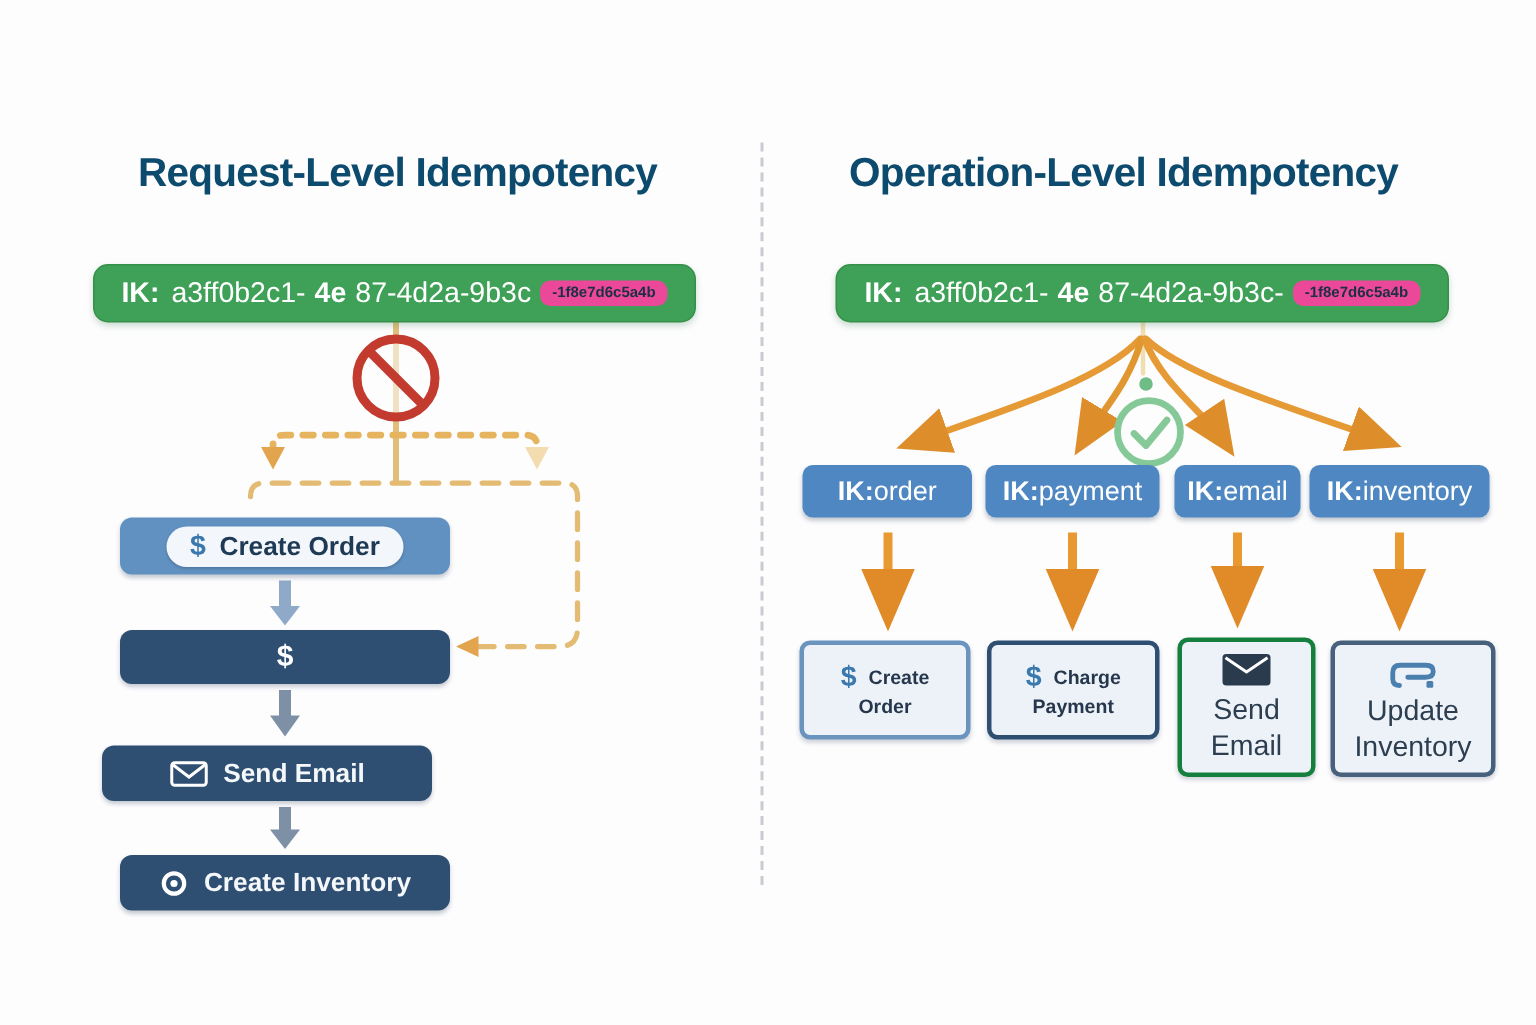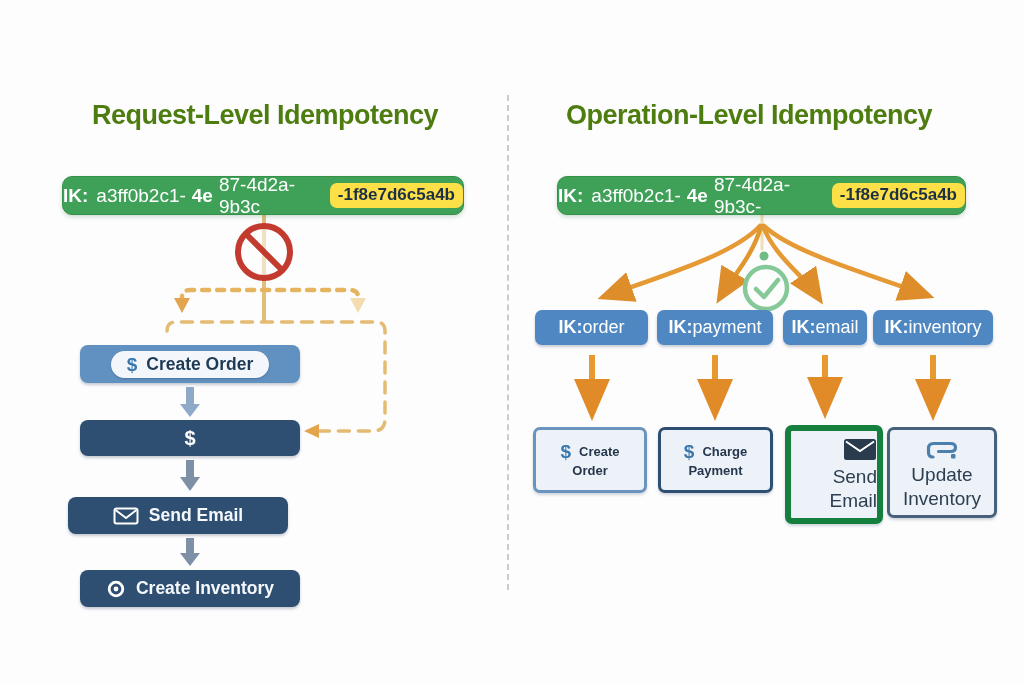--- a/index.html
+++ b/index.html
@@ -1,44 +1,44 @@
 <!DOCTYPE html>
 <html><head>
 <meta charset="utf-8">
 <style>
   html,body{margin:0;padding:0;background:#ffffff;}
   .canvas{position:relative;width:1024px;height:683px;background:#fdfdfe;overflow:hidden;
           font-family:"Liberation Sans",sans-serif;}
   .abs{position:absolute;}
-  .title{width:450px;text-align:center;font-size:27px;font-weight:bold;color:#4d7c0f;letter-spacing:-0.5px;}
+  .title{width:450px;text-align:center;font-size:27px;font-weight:bold;color:#0c4a6e;letter-spacing:-0.5px;}
   .ikbar{display:flex;align-items:center;justify-content:center;gap:6px;background:#3fa158;
          border:1px solid #359048;border-radius:10px;color:#fff;font-size:19px;
          box-shadow:0 2px 4px rgba(60,120,80,.25);}
   .ikbar .pfx{font-weight:bold;margin-right:2px;}
   .ikbar .bold{font-weight:bold;}
-  .badge{background:#fde047;color:#1b2f45;font-weight:bold;font-size:17px;
+  .badge{background:#ec4899;color:#1b2f45;font-weight:bold;font-size:10px;
          padding:3px 8px;border-radius:7px;line-height:1.1;white-space:nowrap;}
   .divider{border-left:2px dashed #c8ccd2;width:0;}
   .step{display:flex;align-items:center;justify-content:center;gap:10px;border-radius:8px;
         color:#f4f8fb;font-weight:bold;font-size:17.5px;box-shadow:0 2px 3px rgba(30,50,80,.25);}
   .step-first{background:#6191c1;}
   .step-dark{background:#2f4f72;}
   .pill{background:#f3f7fb;border-radius:14px;padding:3px 16px;display:flex;gap:9px;
         align-items:center;color:#1e3a55;font-weight:bold;font-size:17.5px;box-shadow:0 1px 2px rgba(30,50,80,.3);}
   .dollar{font-weight:bold;font-size:19px;line-height:1;}
   .dollar.blue{color:#3a78ad;}
   .dollar.white{color:#ffffff;font-size:20px;}
   .ikbox{background:#4e87c1;border-radius:7px;color:#fff;display:flex;align-items:center;
          justify-content:center;font-size:18px;box-shadow:0 2px 3px rgba(30,50,80,.25);}
   .ikbox .pfx{font-weight:bold;}
   .opbox{background:#edf2f8;border-radius:7px;display:flex;flex-direction:column;align-items:center;
          justify-content:center;gap:2px;color:#26374d;box-shadow:0 2px 3px rgba(30,50,80,.2);}
   .b-light{border:3px solid #6a94bd;}
   .b-dark{border:3px solid #2f4f72;}
-  .b-mid{border:6px solid #15803d;align-items:flex-end;}
+  .b-mid{border:3px solid #15803d;}
   .b-slate{border:3px solid #47617d;}
   .oprow{display:flex;gap:8px;align-items:center;}
   .optext-b{font-size:13px;font-weight:bold;}
   .optext{font-size:19px;font-weight:normal;color:#2c3e50;}
   svg.layer{position:absolute;left:0;top:0;z-index:1;}
   .z2{z-index:2;}
 </style>
 </head>
 <body>
 

